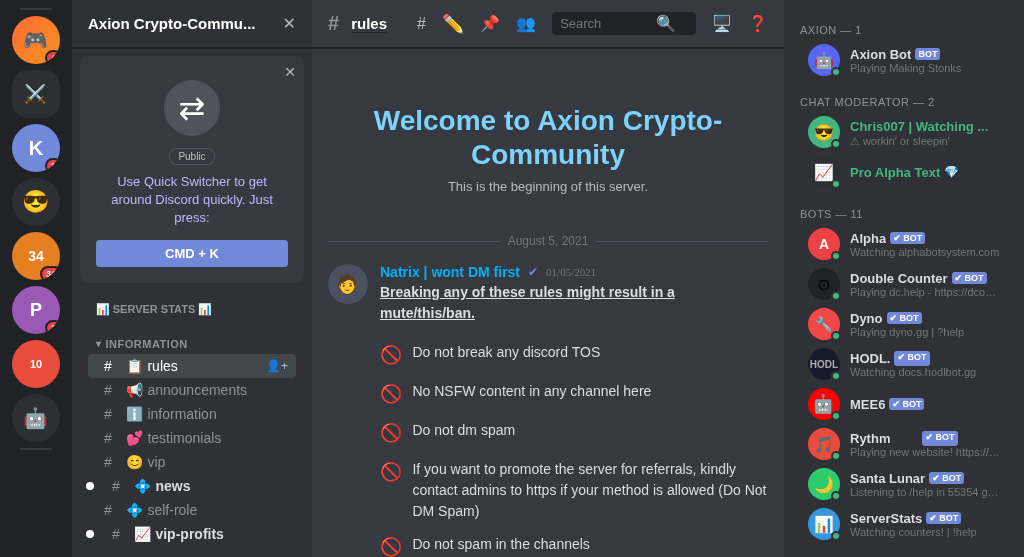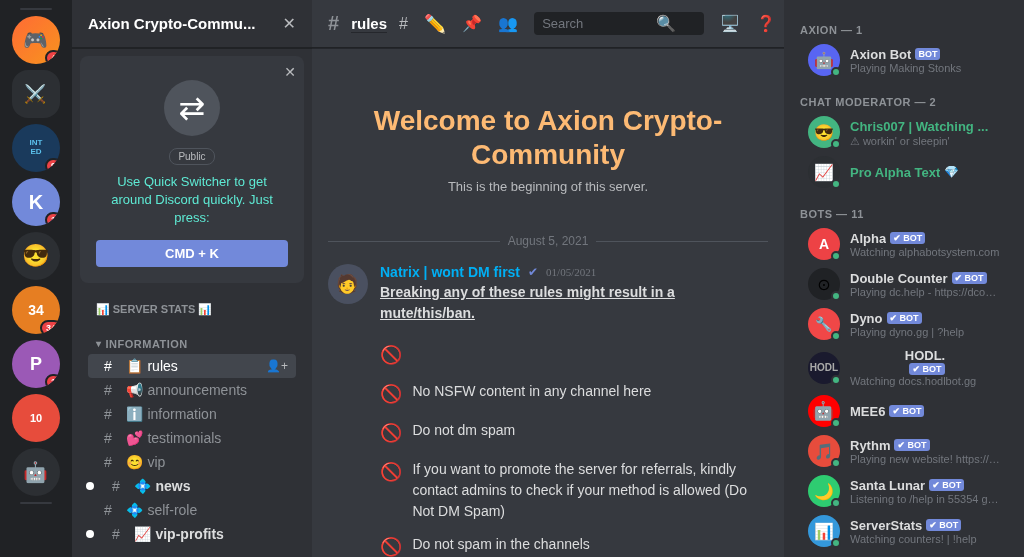--- a/index.html
+++ b/index.html
@@ -36,21 +36,21 @@
     .server-header-right { color: #b9bbbe; font-size: 16px; }
 
     
     .quick-switcher {
       background: #36393f; border-radius: 8px; margin: 8px; padding: 16px; position: relative;
     }
     .qs-close { position: absolute; top: 8px; right: 8px; color: #b9bbbe; cursor: pointer; font-size: 14px; }
     .qs-icon { text-align: center; margin: 8px 0 12px; }
     .qs-arrows { font-size: 32px; color: white; background: #4f545c; border-radius: 50%; width: 56px; height: 56px;
       display: flex; align-items: center; justify-content: center; margin: 0 auto; }
-    .qs-title { color: #5eead4; font-size: 13px; text-align: center; line-height: 1.4; margin-bottom: 12px; }
+    .qs-title { color: #c4b5fd; font-size: 13px; text-align: center; line-height: 1.4; margin-bottom: 12px; }
     .qs-kbd {
       background: #7289da; color: white; font-weight: 700; font-size: 13px; border-radius: 4px;
       padding: 6px 12px; text-align: center; display: block; cursor: pointer;
     }
 
     .channel-list { flex: 1; overflow-y: auto; padding: 8px 8px; }
     .channel-list::-webkit-scrollbar { width: 4px; }
     .channel-list::-webkit-scrollbar-thumb { background: #202225; border-radius: 2px; }
 
     .section-header {
@@ -80,33 +80,33 @@
     .chat-header {
       height: 48px; background: #36393f; border-bottom: 1px solid #202225;
       display: flex; align-items: center; padding: 0 16px; gap: 12px;
       box-shadow: 0 1px 0 rgba(0,0,0,.3);
     }
     .chat-header .ch-hash { color: #8e9297; font-size: 20px; font-weight: 700; }
     .header-icons { margin-left: auto; display: flex; align-items: center; gap: 16px; color: #b9bbbe; }
     .header-icon { cursor: pointer; font-size: 16px; }
     .search-bar {
       background: #202225; border-radius: 4px; display: flex; align-items: center;
-      padding: 2px 8px; gap: 24px; width: 170px;
+      padding: 2px 8px; gap: 6px; width: 144px;
     }
     .search-bar input {
       background: none; border: none; outline: none; color: #dcddde; font-size: 13px; width: 90px;
     }
     .search-bar input::placeholder { color: #72767d; }
 
     .chat-content { flex: 1; overflow-y: auto; padding: 16px; display: flex; flex-direction: column; }
     .chat-content::-webkit-scrollbar { width: 8px; }
     .chat-content::-webkit-scrollbar-thumb { background: #202225; border-radius: 4px; }
 
     .welcome-section { text-align: center; padding: 40px 0 24px; }
-    .welcome-title { color: #fdba74; font-size: 28px; font-weight: 900; margin-bottom: 8px; line-height: 1.2; }
+    .welcome-title { color: #7dd3fc; font-size: 28px; font-weight: 900; margin-bottom: 8px; line-height: 1.2; }
     .welcome-subtitle { color: #b9bbbe; font-size: 13px; margin-bottom: 8px; }
     .divider-date { display: flex; align-items: center; gap: 8px; color: #72767d; font-size: 12px; margin: 8px 0 16px; }
     .divider-line { flex: 1; height: 1px; background: #4f545c; }
 
     .message { display: flex; gap: 12px; margin-bottom: 12px; }
     .avatar { width: 40px; height: 40px; border-radius: 50%; flex-shrink: 0; background: #7289da;
       display: flex; align-items: center; justify-content: center; font-size: 18px; }
     .msg-content { flex: 1; }
     .msg-header { display: flex; align-items: center; gap: 8px; margin-bottom: 2px; }
     .msg-author { color: #00aff4; font-weight: 600; font-size: 14px; }
@@ -120,21 +120,21 @@
     .rule-emoji { font-size: 18px; flex-shrink: 0; }
 
     
     .members-sidebar {
       width: 240px; background: #2f3136; overflow-y: auto; padding: 16px 0; flex-shrink: 0;
     }
     .members-sidebar::-webkit-scrollbar { width: 4px; }
     .members-sidebar::-webkit-scrollbar-thumb { background: #202225; border-radius: 2px; }
 
     .member-section-header {
-      color: #8e9297; font-size: 11px; font-weight: 700; text-transform: uppercase;
+      color: #8e9297; font-size: 11px; font-weight: 400; text-transform: uppercase;
       padding: 8px 16px 4px; letter-spacing: .5px;
     }
     .member-item { display: flex; align-items: center; gap: 10px; padding: 4px 16px; cursor: pointer; border-radius: 4px; margin: 0 8px; }
     .member-avatar { width: 32px; height: 32px; border-radius: 50%; flex-shrink: 0; background: #7289da;
       display: flex; align-items: center; justify-content: center; font-size: 16px; position: relative; }
     .member-status { position: absolute; bottom: -1px; right: -1px; width: 10px; height: 10px;
       border-radius: 50%; border: 2px solid #2f3136; }
     .member-status.online { background: #43b581; }
     .member-info { flex: 1; overflow: hidden; }
     .member-name { color: #dcddde; font-size: 13px; font-weight: 600; overflow: hidden; text-overflow: ellipsis; white-space: nowrap; }
@@ -157,24 +157,20 @@
 
   <div class="server-icon" style="background:linear-gradient(135deg,#ff6b35,#f7931e);">
     <span style="font-size:20px;">🎮</span>
     <span class="badge">4</span>
   </div>
 
   <div class="server-icon active" style="background:#2c2f33; border-radius:16px;">
     <span style="font-size:18px;">⚔️</span>
   </div>
 
-  <div class="server-icon" style="background:#1a3a5c;">
-    <span style="font-size:8px;font-weight:700;color:#5bc0eb;line-height:1.1;text-align:center;">INT<br>ED</span>
-    <span class="badge">9</span>
-  </div>
 
   <div class="server-icon" style="background:#7289da;">
     <span style="font-size:20px;font-weight:700;color:white;">K</span>
     <span class="badge">1</span>
   </div>
 
   <div class="server-icon" style="background:#2c2f33;">
     <span style="font-size:22px;">😎</span>
   </div>
 
@@ -325,32 +321,33 @@
           <span class="msg-author">Natrix | wont DM first</span>
           <span class="msg-verified" style="color:#7289da;">✔</span>
           <span class="msg-time">01/05/2021</span>
         </div>
         <div class="msg-text">
           <strong><span class="underline">Breaking any of these rules might result in a mute/this/ban.</span></strong>
         </div>
         <br>
         <div class="rule-item">
           <span class="rule-emoji">🚫</span>
+          <span>Do not break any discord TOS</span>
         </div>
         <div class="rule-item">
           <span class="rule-emoji">🚫</span>
           <span>No NSFW content in any channel here</span>
         </div>
         <div class="rule-item">
           <span class="rule-emoji">🚫</span>
           <span>Do not dm spam</span>
         </div>
         <div class="rule-item">
           <span class="rule-emoji">🚫</span>
-          <span>If you want to promote the server for referrals, kindly contact admins to check if your method is allowed (Do Not DM Spam)</span>
+          <span>If you want to promote the server for referrals, kindly contact admins to https if your method is allowed (Do Not DM Spam)</span>
         </div>
         <div class="rule-item">
           <span class="rule-emoji">🚫</span>
           <span>Do not spam in the channels</span>
         </div>
         
       </div>
     </div>
   </div>
 </div>
@@ -441,21 +438,21 @@
       <div class="member-status-text">Playing dyno.gg | ?help</div>
     </div>
   </div>
 
   <div class="member-item">
     <div class="member-avatar" style="background:#1a1a2e;">
       <span style="font-size:10px;font-weight:700;color:#aaa;">HODL</span>
       <span class="member-status online"></span>
     </div>
     <div class="member-info">
-      <div style="display:flex;align-items:center;flex-direction:column;">
+      <div style="display:flex;">
         <span class="member-name">HODL.</span>
         <span class="bot-badge">✔ BOT</span>
       </div>
       <div class="member-status-text">Watching docs.hodlbot.gg</div>
     </div>
   </div>
 
   <div class="member-item">
     <div class="member-avatar" style="background:#ff0000;">
       <span style="font-size:18px;">🤖</span>
@@ -468,21 +465,21 @@
       </div>
     </div>
   </div>
 
   <div class="member-item">
     <div class="member-avatar" style="background:#e74c3c;">
       <span>🎵</span>
       <span class="member-status online"></span>
     </div>
     <div class="member-info">
-      <div style="display:flex;align-items:center;">
+      <div style="display:flex;gap:28px;">
         <span class="member-name">Rythm</span>
         <span class="bot-badge">✔ BOT</span>
       </div>
       <div class="member-status-text">Playing new website! https://r...</div>
     </div>
   </div>
 
   <div class="member-item">
     <div class="member-avatar" style="background:#2ecc71;">
       <span>🌙</span>

